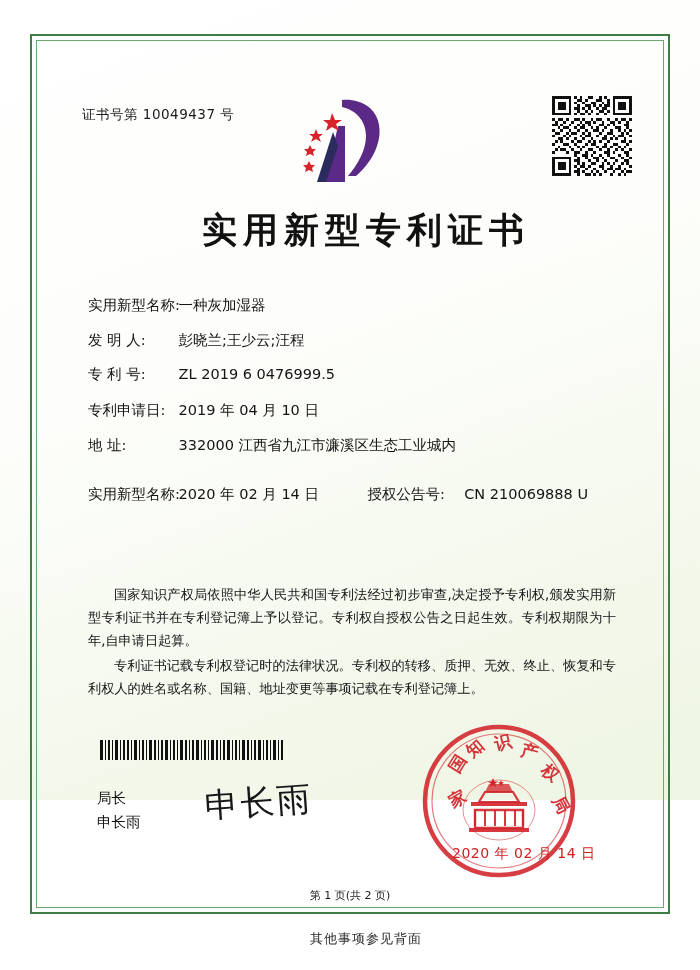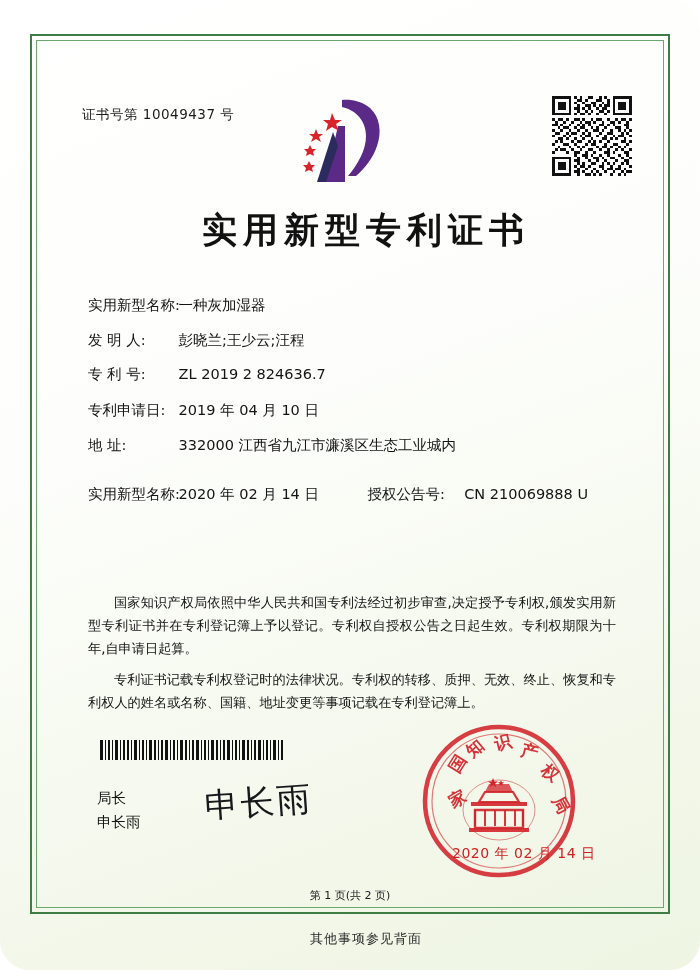--- a/index.html
+++ b/index.html
@@ -12,23 +12,22 @@
     height: 970px;
     font-family: "DejaVu Sans", "Liberation Sans", sans-serif;
     color: #1a1a1a;
     position: relative;
     overflow: hidden;
   }
   .page {
     position: absolute;
     left: 0; top: 0;
     width: 700px;
-    height: 970px;
+    height: 800px;
     background: linear-gradient(160deg, #ffffff 0%, #fdfefb 40%, #f4f8ec 75%, #eef5e2 100%);
-    border-radius: 30px;
   }
   .border-outer {
     position: absolute;
     left: 30px;
     top: 34px;
     width: 640px;
     height: 880px;
     border: 2px solid #3e7d43;
     box-sizing: border-box;
   }
@@ -114,21 +113,21 @@
     position: absolute;
     left: 88px;
     top: 583px;
     width: 528px;
     font-size: 13.2px;
     line-height: 23px;
     color: #151515;
     text-align: justify;
   }
   .paragraphs p {
-    margin: 8px 0 2px 0;
+    margin: 0 0 2px 0;
     text-indent: 26px;
   }
 
   
   .barcode {
     position: absolute;
     left: 100px;
     top: 740px;
     width: 185px;
     height: 20px;
@@ -462,21 +461,21 @@
     <div class="field-row">
       <span class="field-label">实用新型名称:</span>
       <span class="field-value">一种灰加湿器</span>
     </div>
     <div class="field-row">
       <span class="field-label">发 明 人:</span>
       <span class="field-value">彭晓兰;王少云;汪程</span>
     </div>
     <div class="field-row">
       <span class="field-label">专 利 号:</span>
-      <span class="field-value">ZL 2019 2 824636.7</span>
+      <span class="field-value">ZL 2019 6 0476999.5</span>
     </div>
     <div class="field-row">
       <span class="field-label">专利申请日:</span>
       <span class="field-value">2019 年 04 月 10 日</span>
     </div>
     <div class="field-row">
       <span class="field-label">地 址:</span>
       <span class="field-value">332000 江西省九江市濂溪区生态工业城内</span>
     </div>
     <div class="field-row pub-row" style="margin-top:14px;">

